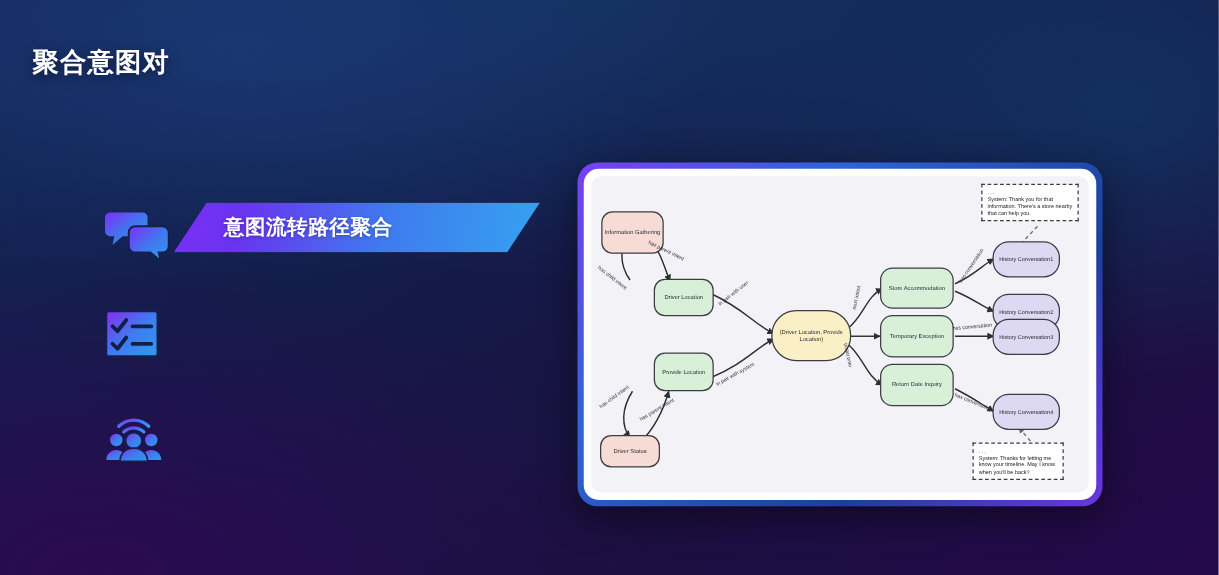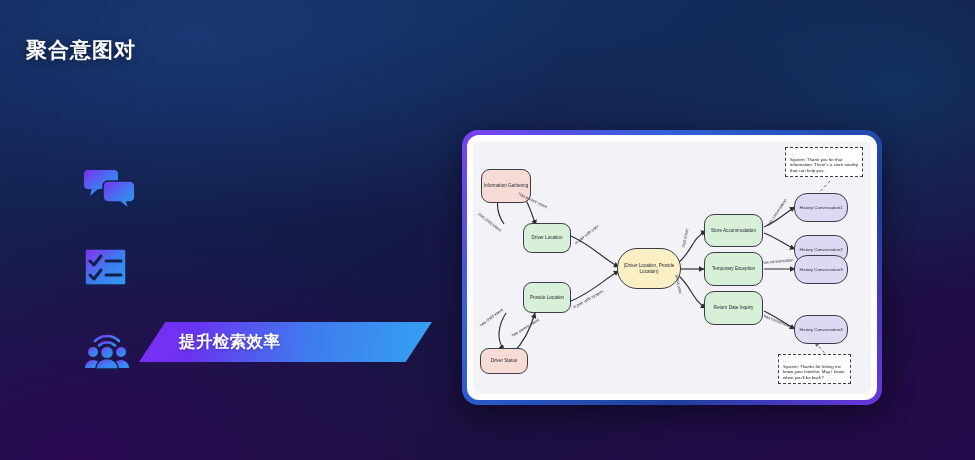--- a/index.html
+++ b/index.html
@@ -97,20 +97,23 @@
           <defs>
             <linearGradient id="gi1" x1="0" y1="0" x2="1" y2="1">
               <stop offset="0%" stop-color="#7b2ff7"></stop>
                 <stop offset="55%" stop-color="#3f7bee"></stop>
                 <stop offset="100%" stop-color="#2f9bf0"></stop>
             </linearGradient>
           </defs>
           <path d="M4 5h26a4 4 0 0 1 4 4v11a4 4 0 0 1-4 4H14l-8 7 1.5-7H4a4 4 0 0 1-4-4V9a4 4 0 0 1 4-4z" fill="url(#gi1)" transform="translate(2,1)"></path>
           <path d="M26 17h22a5 5 0 0 1 5 5v11a5 5 0 0 1-5 5h-3l1.8 7-8.5-7H26a5 5 0 0 1-5-5V22a5 5 0 0 1 5-5z" fill="url(#gi1)" stroke="#13204d" stroke-width="1.6"></path>
         </svg>
+      </div>
+      <div class="banner">
+        <span class="banner-label">意图流转路径聚合</span>
       </div>
     </div>
 
     <div class="feature-row">
       <div class="feature-icon">
         <svg viewBox="0 0 56 46" width="56" height="46">
           <defs>
             <linearGradient id="gi2" x1="0" y1="0" x2="1" y2="1">
               <stop offset="0%" stop-color="#8a2bf0"></stop>
                 <stop offset="50%" stop-color="#3f7bee"></stop>
@@ -142,23 +145,20 @@
             <path d="M21 26a6 6 0 0 1 8 0"></path>
           </g>
           <circle cx="11" cy="28" r="5" fill="url(#gi3)"></circle>
           <path d="M3 44c0-5 4-8 8-8s8 3 8 8z" fill="url(#gi3)"></path>
           <circle cx="39" cy="28" r="5" fill="url(#gi3)"></circle>
           <path d="M31 44c0-5 4-8 8-8s8 3 8 8z" fill="url(#gi3)"></path>
           <circle cx="25" cy="28.5" r="6.5" fill="url(#gi3)" stroke="#13204d" stroke-width="1.4"></circle>
           <path d="M14 45c0-6.5 5-10.5 11-10.5S36 38.5 36 45z" fill="url(#gi3)" stroke="#13204d" stroke-width="1.4"></path>
         </svg>
       </div>
-      <div class="banner">
-        <span class="banner-label">提升检索效率</span>
-      </div>
     </div>
 
   </div>
 
   <div class="card-frame">
     <div class="card-inner">
       <div class="canvas">
 
         <svg width="398" height="251" viewBox="0 0 398 251">
           <defs>

